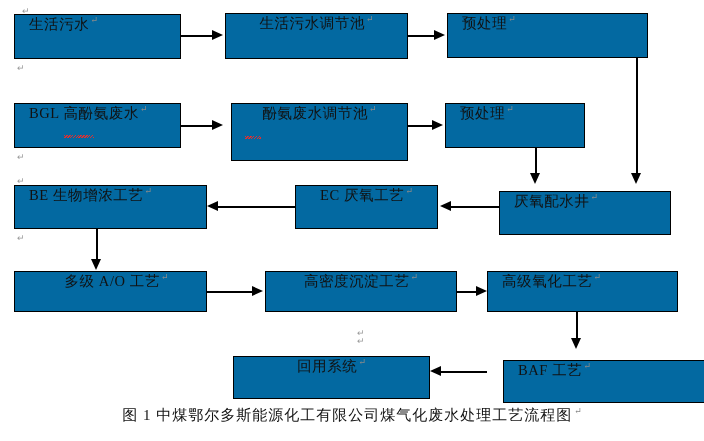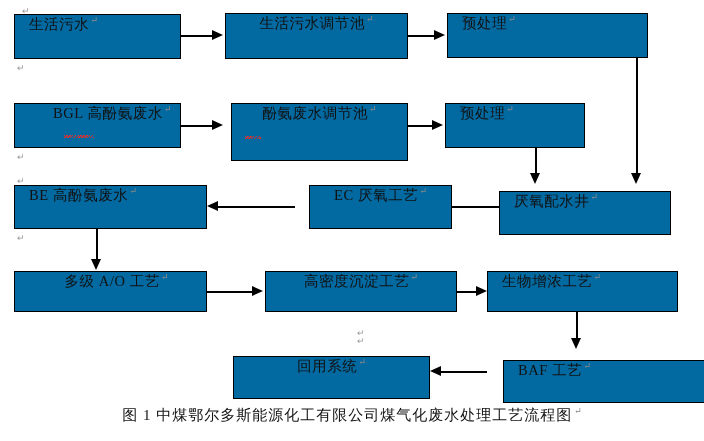--- a/index.html
+++ b/index.html
@@ -137,21 +137,21 @@
     <span class="label">生活污水调节池</span>
   </div>
 
   <div class="edge h" style="left:408px; top:35px; width:28px;"></div>
   <div class="arrow right" style="left:434px; top:30px;"></div>
 
   <div class="node" style="left:447px; top:13px; width:201px; height:45px;">
     <span class="label">预处理</span>
   </div>
 
-  <div class="node" style="left:14px; top:103px; width:167px; height:45px;padding-left:24px;">
+  <div class="node" style="left:14px; top:103px; width:167px; height:45px;">
     <span class="label">BGL 高酚氨废水</span>
   </div>
   <div class="squiggle" style="left:64px; top:135px; width:30px;"></div>
 
   <div class="edge h" style="left:181px; top:125px; width:33px;"></div>
   <div class="arrow right" style="left:212px; top:120px;"></div>
 
   <div class="node center" style="left:231px; top:103px; width:177px; height:58px;">
     <span class="label">酚氨废水调节池</span>
   </div>
@@ -170,50 +170,50 @@
   <div class="edge v" style="left:535px; top:148px; height:26px;"></div>
   <div class="arrow down" style="left:530px; top:173px;"></div>
 
   <div class="node" style="left:499px; top:191px; width:172px; height:44px;">
     <span class="label">厌氧配水井</span>
   </div>
 
   <div class="edge h" style="left:451px; top:206px; width:48px;"></div>
   <div class="arrow left" style="left:440px; top:201px;"></div>
 
-  <div class="node center" style="left:295px; top:185px; width:143px; height:44px;margin-left:14px;">
+  <div class="node center" style="left:295px; top:185px; width:143px; height:44px;">
     <span class="label">EC 厌氧工艺</span>
   </div>
 
   <div class="edge h" style="left:218px; top:206px; width:77px;"></div>
   <div class="arrow left" style="left:207px; top:201px;"></div>
 
   <div class="node" style="left:14px; top:185px; width:193px; height:44px;">
-    <span class="label">BE 高酚氨废水</span>
+    <span class="label">BE 生物增浓工艺</span>
   </div>
 
   <div class="edge v" style="left:96px; top:229px; height:31px;"></div>
   <div class="arrow down" style="left:91px; top:259px;"></div>
 
   <div class="node center" style="left:14px; top:271px; width:193px; height:41px;padding-left:12px;">
     <span class="label">多级 A/O 工艺</span>
   </div>
 
   <div class="edge h" style="left:207px; top:291px; width:47px;"></div>
   <div class="arrow right" style="left:252px; top:286px;"></div>
 
   <div class="node center" style="left:265px; top:271px; width:192px; height:41px;">
     <span class="label">高密度沉淀工艺</span>
   </div>
 
   <div class="edge h" style="left:457px; top:291px; width:22px;"></div>
   <div class="arrow right" style="left:476px; top:286px;"></div>
 
   <div class="node" style="left:487px; top:271px; width:191px; height:41px;">
-    <span class="label">生物增浓工艺</span>
+    <span class="label">高级氧化工艺</span>
   </div>
 
   <div class="edge v" style="left:576px; top:312px; height:27px;"></div>
   <div class="arrow down" style="left:571px; top:338px;"></div>
 
   <div class="node" style="left:487px; top:360px; width:238px; height:43px;margin-left:16px;">
     <span class="label">BAF 工艺</span>
   </div>
 
   <div class="edge h" style="left:441px; top:371px; width:46px;"></div>

